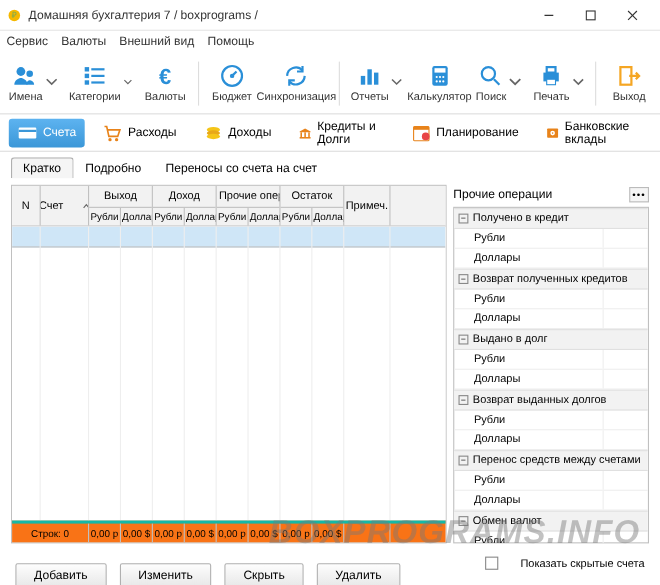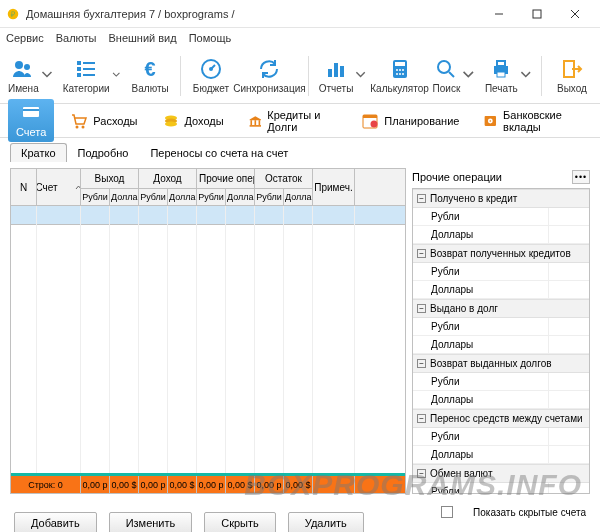--- a/index.html
+++ b/index.html
@@ -19,21 +19,21 @@
 .toolbar { height: 56px; display: flex; align-items: center; padding: 0 8px; gap: 10px; border-bottom: 1px solid #ddd; }
 .tool-btn { display: flex; flex-direction: column; align-items: center; justify-content: center; cursor: pointer; font-size: 10px; color: #333; min-width: 40px; }
 .tool-btn.with-drop { flex-direction: row; justify-content: center; }
 .tool-col { display:flex; flex-direction:column; align-items:center; }
 .tool-btn svg, .tool-btn .ti { width: 24px; height: 24px; margin-bottom: 2px; }
 .drop-sm { width:8px; height:8px; margin-left:2px; }
 
 
 .sectabs { height: 34px; display: flex; align-items: center; padding: 0 8px; gap: 8px; border-bottom: 1px solid #ddd; }
 .sectab { display: flex; align-items: center; gap: 5px; padding: 4px 8px; cursor: pointer; font-size: 11px; border-radius: 3px; }
-.sectab.active { background: linear-gradient(#5db3f0, #3b97d8); color: #fff; flex-direction: column; }
+.sectab.active { background: linear-gradient(#5db3f0, #3b97d8); color: #fff; }
 .sectab svg { width: 18px; height: 18px; }
 
 
 .subtabs { height: 24px; display: flex; align-items: flex-end; padding: 0 10px; gap: 0; }
 .subtab { padding: 3px 10px; font-size: 11px; cursor: pointer; border: 1px solid transparent; border-bottom: none; }
 .subtab.active { border-color: #b0b0b0; background: #f5f5f5; border-radius: 3px 3px 0 0; }
 
 
 .content { display: flex; height: 332px; padding: 6px 10px 0 10px; gap: 6px; }
 .left-pane { flex: 1; border: 1px solid #c0c0c0; display: flex; flex-direction: column; min-width: 0; }

